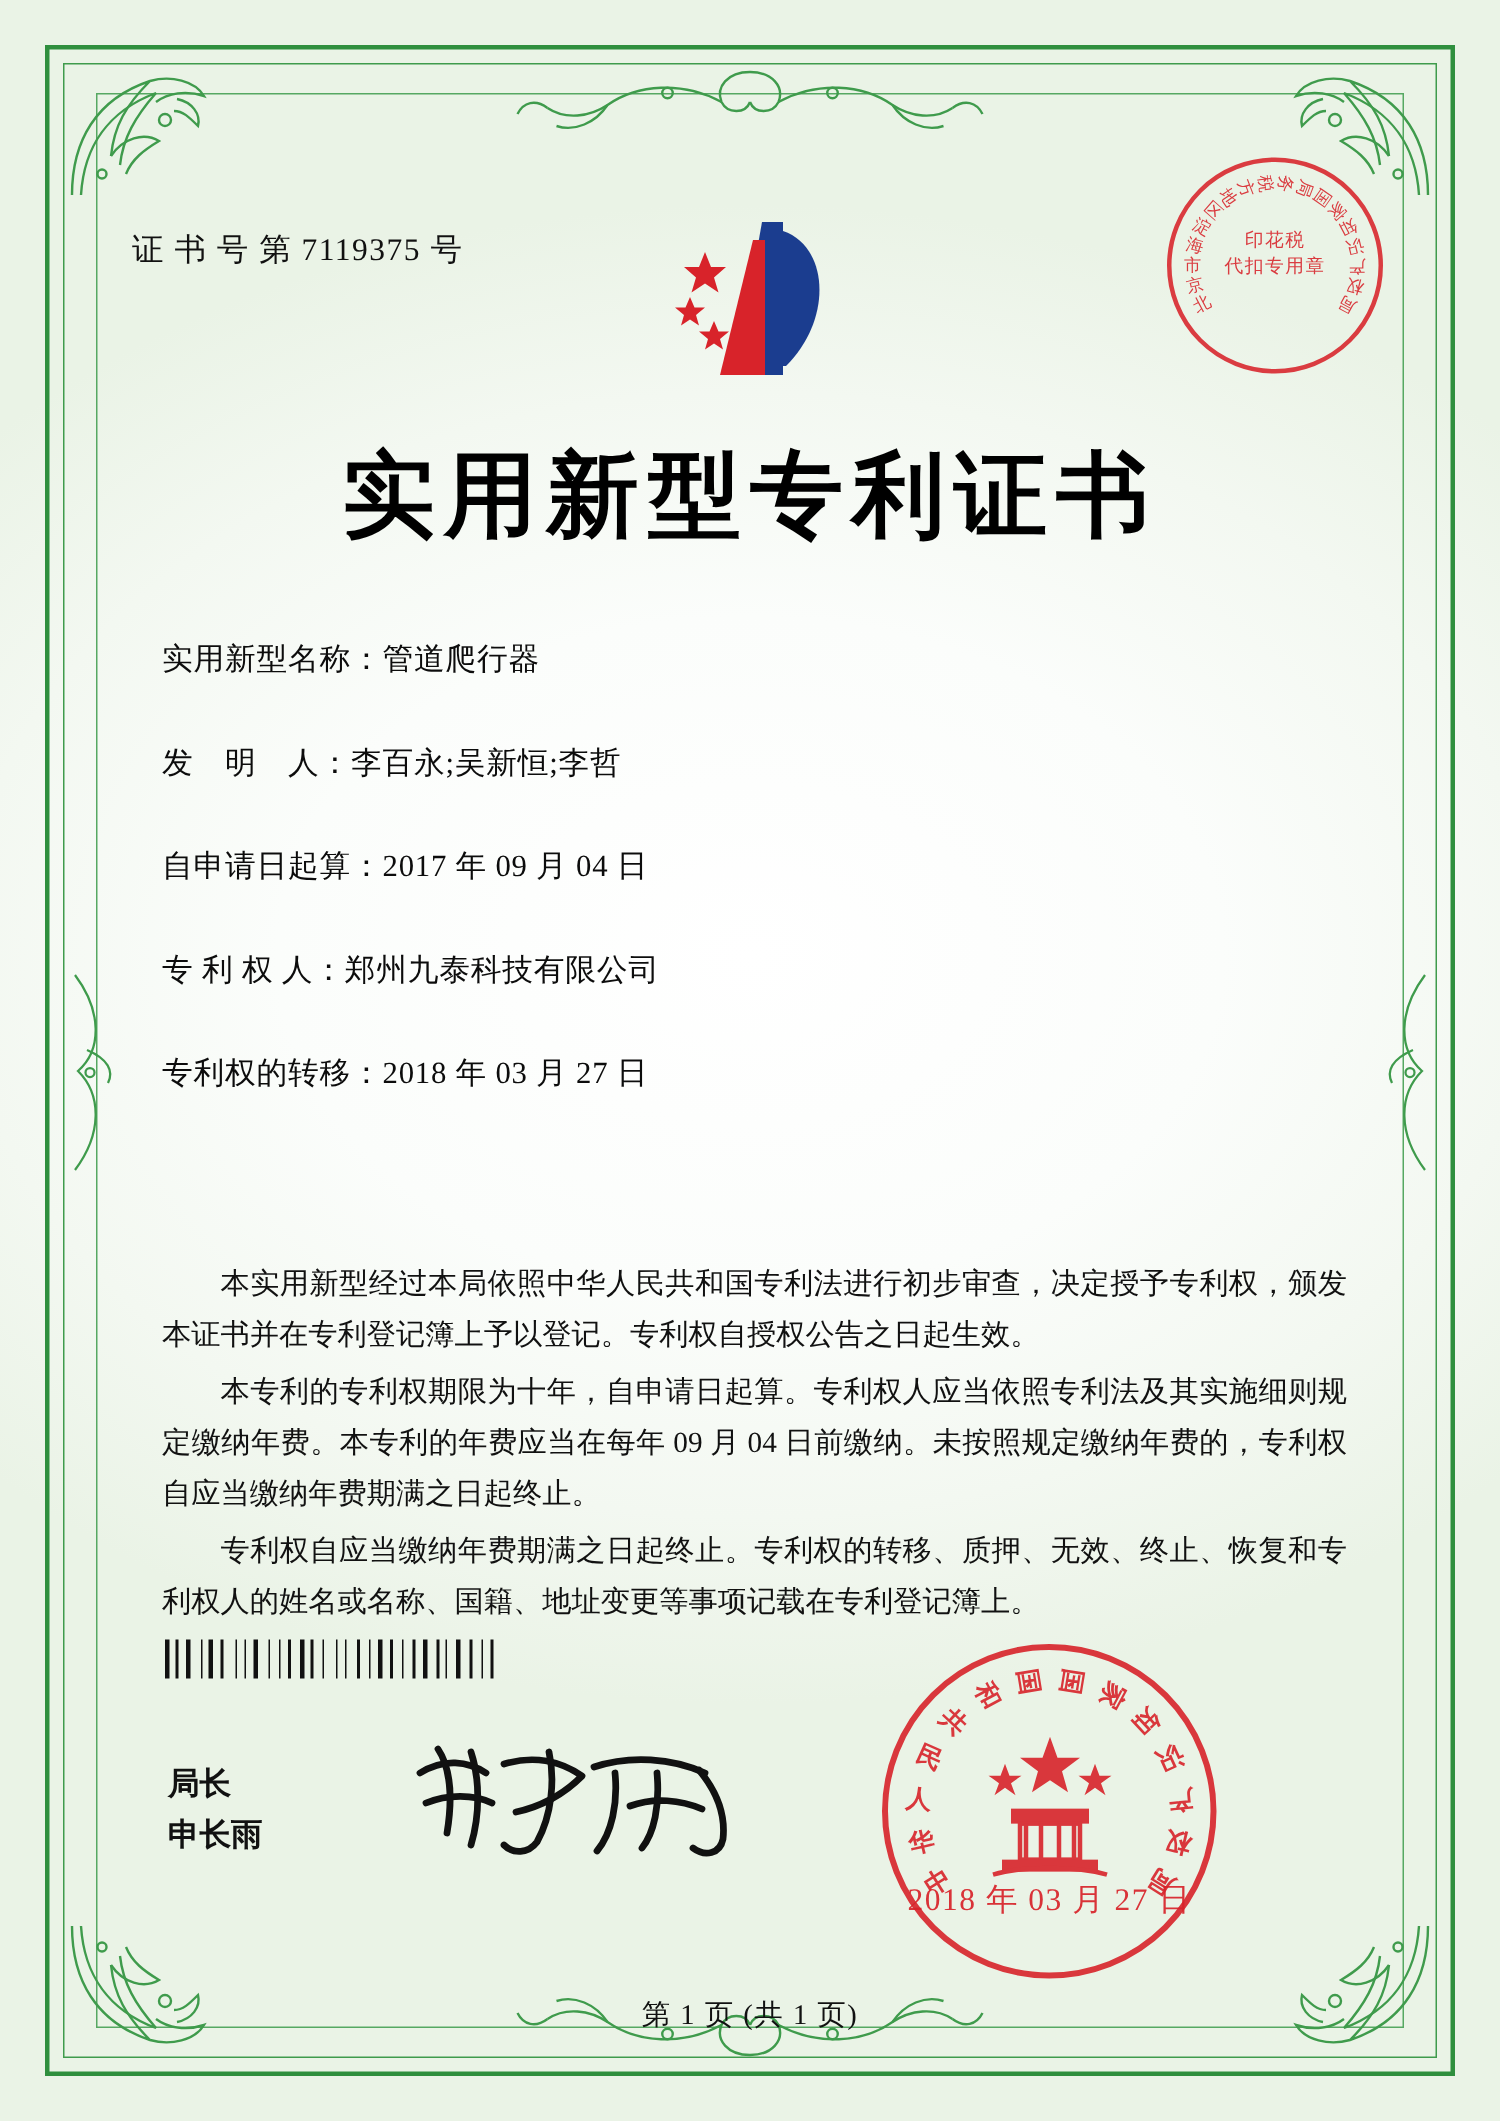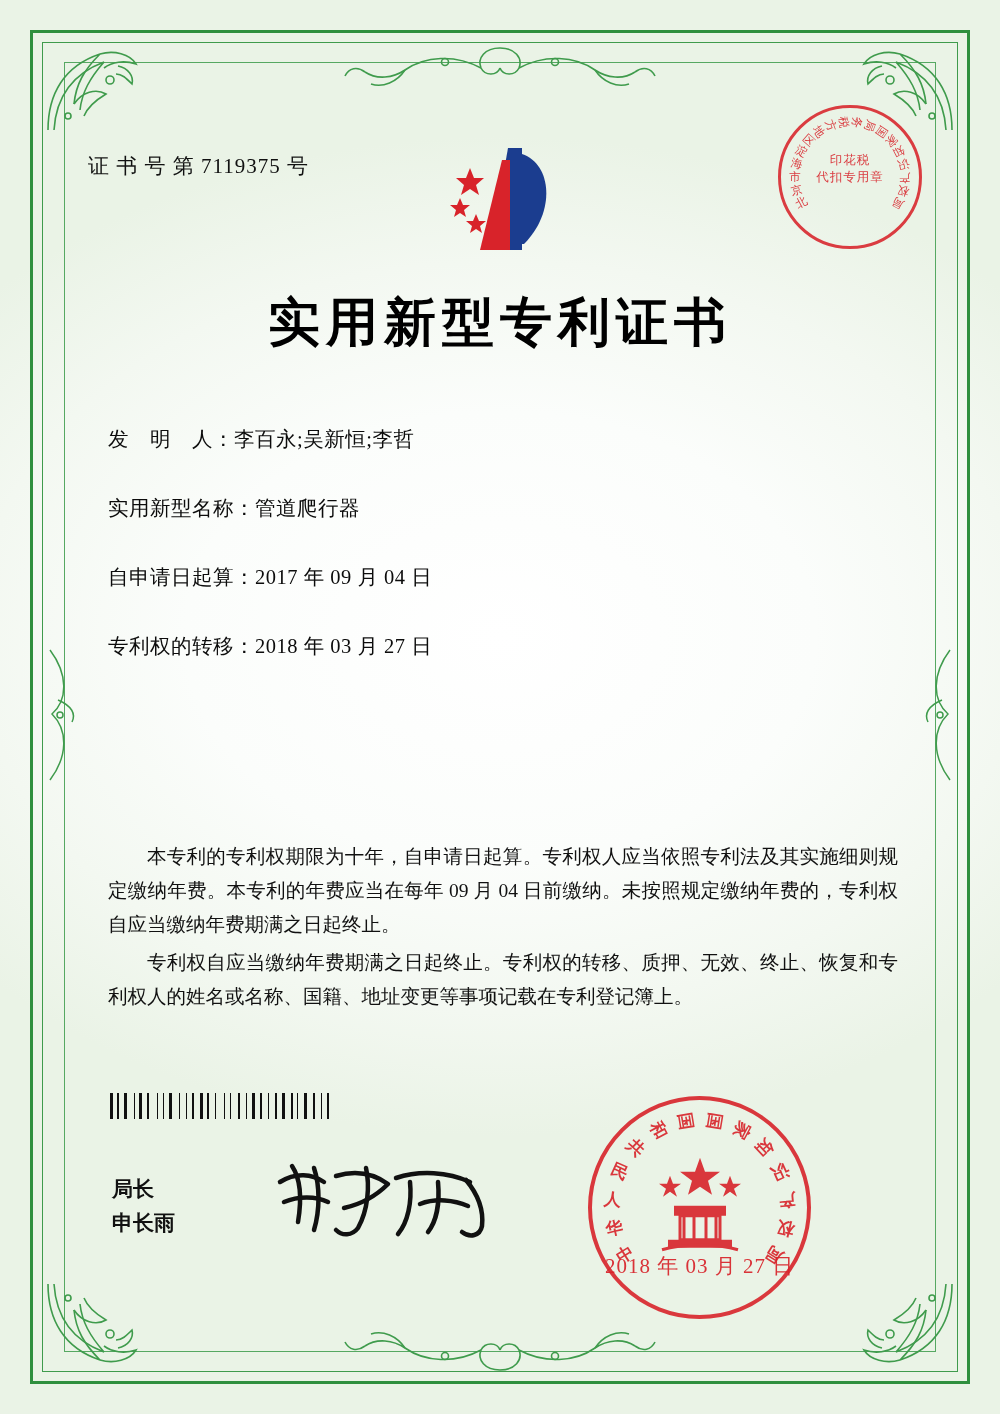--- a/index.html
+++ b/index.html
@@ -132,21 +132,21 @@
     font-size: 12.5px;
     line-height: 17px;
     letter-spacing: 1px;
   }
 
   .title {
     position: absolute;
     left: 0; right: 0;
     top: 288px;
     text-align: center;
-    font-size: 52px;
+    font-size: 62px;
     font-weight: bold;
     letter-spacing: 6px;
     color: #000;
     font-family: "Liberation Serif", "DejaVu Serif", serif;
   }
 
   
   .fields {
     position: absolute;
     left: 108px;
@@ -403,34 +403,38 @@
     <div class="center-lines">
       <div>印花税</div>
       <div>代扣专用章</div>
     </div>
   </div>
 
   <div class="title">实用新型专利证书</div>
 
   <div class="fields">
     <div class="field-row">
+      <span class="field-label">实用新型名称：</span><span class="field-value">管道爬行器</span>
+    </div>
+    <div class="field-row">
       <span class="field-label">发　明　人：</span><span class="field-value">李百永;吴新恒;李哲</span>
-    </div>
-    <div class="field-row">
-      <span class="field-label">实用新型名称：</span><span class="field-value">管道爬行器</span>
     </div>
     <div class="field-row">
       <span class="field-label">自申请日起算：</span><span class="field-value">2017 年 09 月 04 日</span>
     </div>
     <div class="field-row">
+      <span class="field-label">专 利 权 人：</span><span class="field-value">郑州九泰科技有限公司</span>
+    </div>
+    <div class="field-row">
       <span class="field-label">专利权的转移：</span><span class="field-value">2018 年 03 月 27 日</span>
     </div>
   </div>
 
   <div class="body-text">
+    <p>本实用新型经过本局依照中华人民共和国专利法进行初步审查，决定授予专利权，颁发本证书并在专利登记簿上予以登记。专利权自授权公告之日起生效。</p>
     <p>本专利的专利权期限为十年，自申请日起算。专利权人应当依照专利法及其实施细则规定缴纳年费。本专利的年费应当在每年 09 月 04 日前缴纳。未按照规定缴纳年费的，专利权自应当缴纳年费期满之日起终止。</p>
     <p>专利权自应当缴纳年费期满之日起终止。专利权的转移、质押、无效、终止、恢复和专利权人的姓名或名称、国籍、地址变更等事项记载在专利登记簿上。</p>
   </div>
 
   <div class="barcode">
       <i style="width: 3px; margin-right: 1px;"></i>
       <i style="width: 1px; margin-right: 2px; background: transparent;"></i>
       <i style="width: 2px; margin-right: 3px;"></i>
       <i style="width: 1px; margin-right: 1px; background: transparent;"></i>
       <i style="width: 3px; margin-right: 2px;"></i>
@@ -538,14 +542,15 @@
         <rect x="40" y="66" width="40" height="24" fill="none"></rect>
         <path d="M44 66 L44 90 M54 66 L54 90 M66 66 L66 90 M76 66 L76 90"></path>
         <rect x="28" y="90" width="64" height="8" fill="#d8232a" stroke="none"></rect>
         <path d="M22 100 C 42 94, 78 94, 98 100"></path>
       </svg>
     </div>
   </div>
 
   <div class="stamp-date">2018 年 03 月 27 日</div>
 
+  <div class="footer">第 1 页 (共 1 页)</div>
 
 </div>
 
 </body></html>

